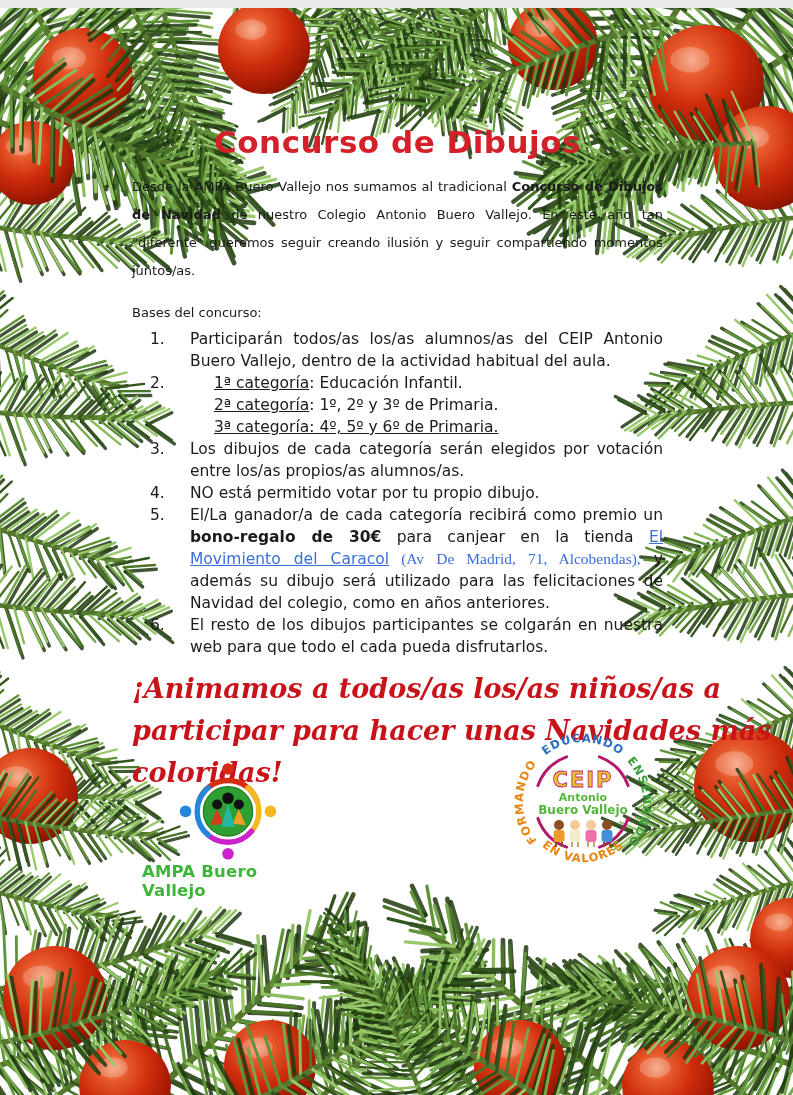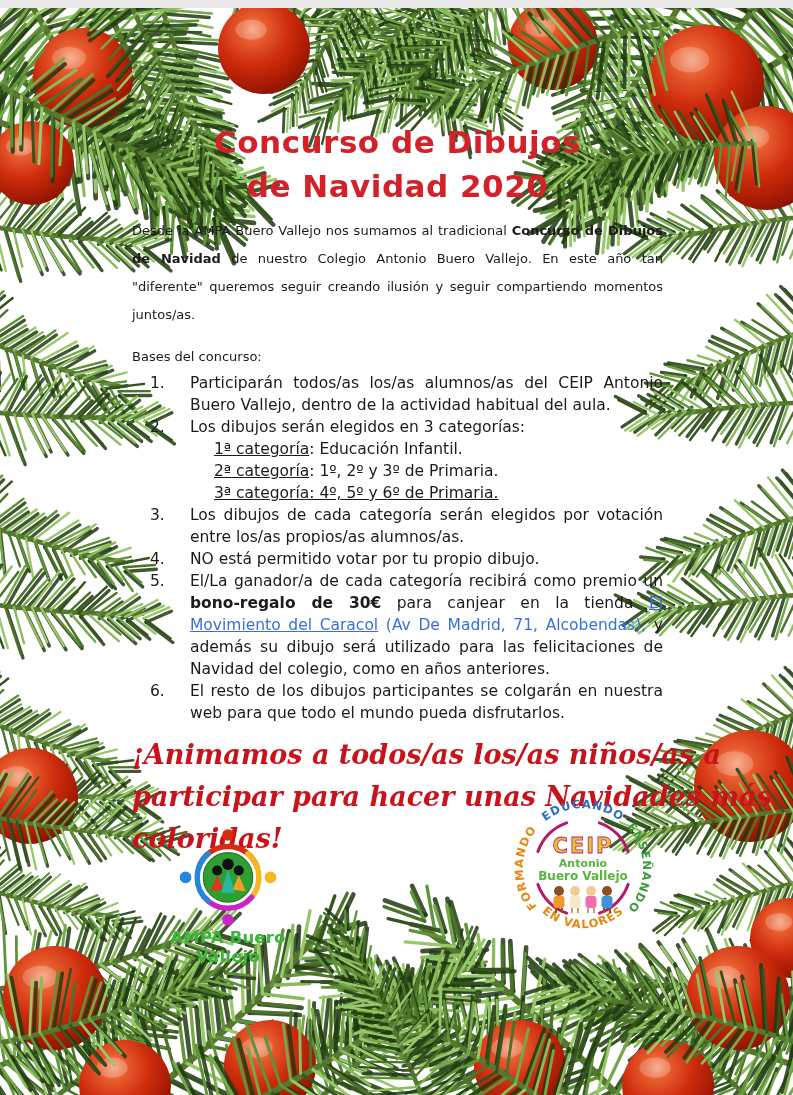--- a/index.html
+++ b/index.html
@@ -15,30 +15,30 @@
   .intro strong{font-weight:bold;}
 
   .bases{margin:15px 0 0;font-size:13px;line-height:26px;}
 
   .rules{margin:2px 0 0;padding:0;list-style:none;font-size:15.5px;line-height:22px;}
   .rule{display:flex;margin:0;}
   .rule .num{flex:0 0 58px;box-sizing:border-box;padding-left:18px;}
   .rule .txt{flex:1;text-align:justify;}
   .subitems{padding-left:24px;}
   .cat{text-decoration:underline;}
-  .blue{color:var(--link_blue,#3a6fd8);}
+  .blue{color:var(--link_blue,#3a6fd8);font-family:Liberation Serif, serif;}
   a.store-link{color:var(--link_blue,#3a6fd8);text-decoration:underline;cursor:pointer;}
 
   .closing{margin-top:10px;color:var(--script_red,#c9131a);
            font-family:"DejaVu Serif",serif;font-style:italic;font-weight:bold;
            font-size:27px;line-height:42px;}
   .closing div{white-space:nowrap;}
 
   .logos{position:relative;height:170px;margin-top:-16px;}
-  .ampa{position:absolute;left:10px;top:-16px;width:172px;text-align:center;}
+  .ampa{position:absolute;left:10px;top:-16px;width:172px;text-align:left;}
   .ampa svg{width:124px;height:98px;display:block;margin:0 auto;}
   .ampa-caption{margin-top:2px;color:var(--ampa_green,#3db53a);font-weight:bold;
                 font-size:16.5px;letter-spacing:.2px;}
   .ceip{position:absolute;left:376px;top:-51px;width:150px;height:150px;}
   .ceip text{font-family:"DejaVu Sans",sans-serif;}
 </style>
 </head>
 <body>
 
 <div class="page">
@@ -316,36 +316,34 @@
         <use href="#brB" transform="translate(553 1100) rotate(-150) scale(1.25)"></use>
         <use href="#brA" transform="translate(798 1035) rotate(-168) scale(1.2)"></use>
         <use href="#brB" transform="translate(430 1112) rotate(-115) scale(1)"></use>
       </g>
     </svg>
 
   <div class="content">
 
     <h1 class="title">
       <span>Concurso de Dibujos</span><br>
-      <span>de Navidad 2020</span>
     </h1>
 
     <p class="intro"><span>Desde la AMPA Buero Vallejo nos sumamos al tradicional </span><strong>Concurso de Dibujos de Navidad</strong><span> de nuestro Colegio Antonio Buero Vallejo. En este año tan "diferente" queremos seguir creando ilusión y seguir compartiendo momentos juntos/as.</span></p>
 
     <p class="bases">Bases del concurso:</p>
 
     <ol class="rules">
       <li class="rule">
         <span class="num">1.</span>
         <span class="txt">Participarán todos/as los/as alumnos/as del CEIP Antonio Buero Vallejo, dentro de la actividad habitual del aula.</span>
       </li>
       <li class="rule">
         <span class="num">2.</span>
         <span class="txt">
-          <span>Los dibujos serán elegidos en 3 categorías:</span>
           <span class="subitems" style="display:block;">
             <span style="display:block;"><span class="cat">1ª categoría</span><span>: Educación Infantil.</span></span>
             <span style="display:block;"><span class="cat">2ª categoría</span><span>: 1º, 2º y 3º de Primaria.</span></span>
             <span style="display:block;text-decoration:underline;"><span class="cat">3ª categoría</span><span>: 4º, 5º y 6º de Primaria.</span></span>
           </span>
         </span>
       </li>
       <li class="rule">
         <span class="num">3.</span>
         <span class="txt">Los dibujos de cada categoría serán elegidos por votación entre los/as propios/as alumnos/as.</span>
@@ -353,21 +351,21 @@
       <li class="rule">
         <span class="num">4.</span>
         <span class="txt">NO está permitido votar por tu propio dibujo.</span>
       </li>
       <li class="rule">
         <span class="num">5.</span>
         <span class="txt"><span>El/La ganador/a de cada categoría recibirá como premio un </span><strong>bono-regalo de 30€</strong><span> para canjear en la tienda </span><a class="store-link">El Movimiento del Caracol</a><span class="blue"> (Av De Madrid, 71, Alcobendas),</span><span> y además su dibujo será utilizado para las felicitaciones de Navidad del colegio, como en años anteriores.</span></span>
       </li>
       <li class="rule">
         <span class="num">6.</span>
-        <span class="txt">El resto de los dibujos participantes se colgarán en nuestra web para que todo el mundo pueda disfrutarlos.</span>
+        <span class="txt">El resto de los dibujos participantes se colgarán en nuestra web para que todo el cada pueda disfrutarlos.</span>
       </li>
     </ol>
 
     <div class="closing">
       <div>¡Animamos a todos/as los/as niños/as a</div>
       <div>participar para hacer unas Navidades más</div>
       <div>coloridas!</div>
     </div>
 
     <div class="logos">

